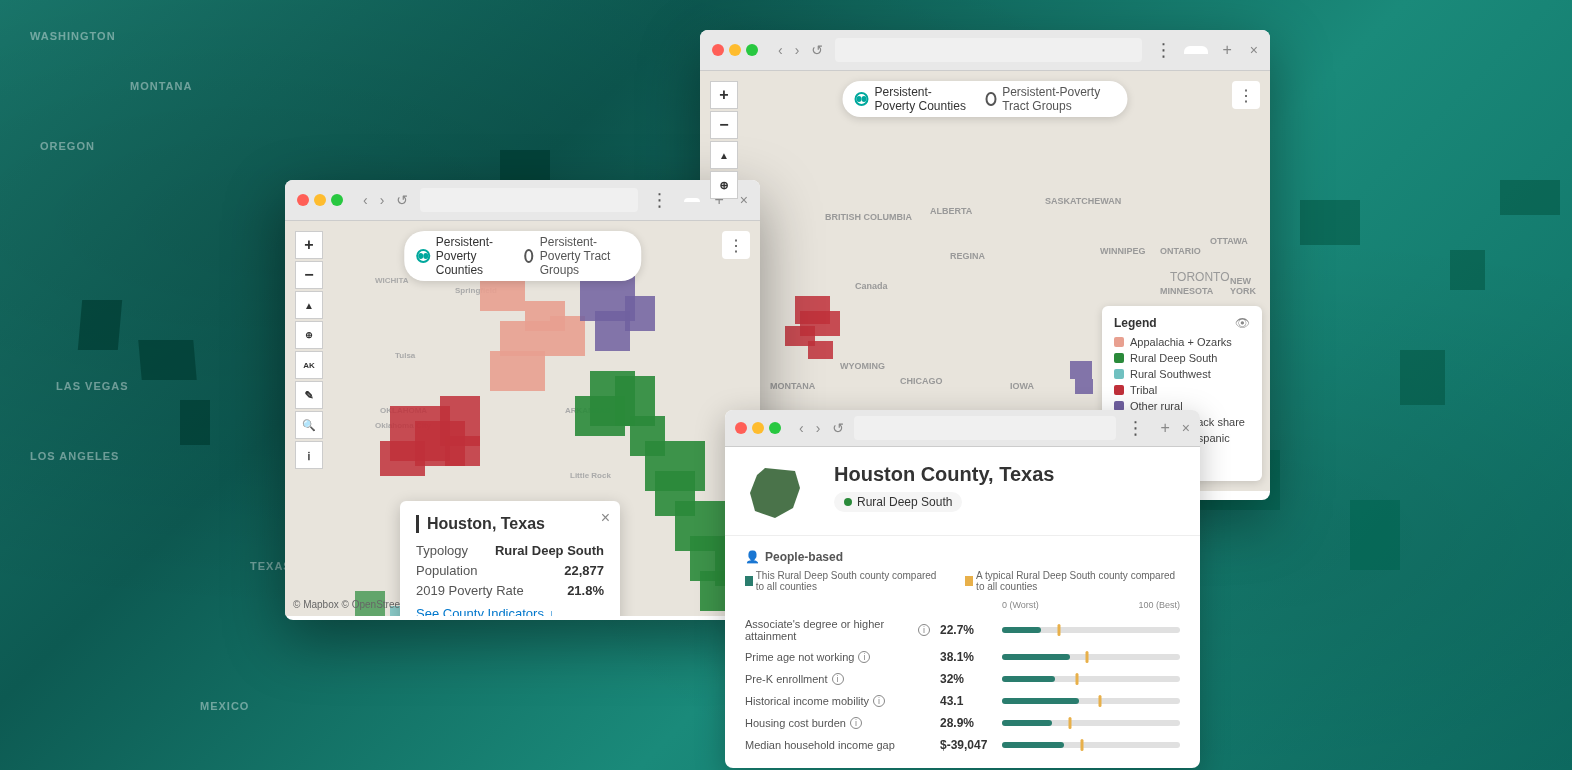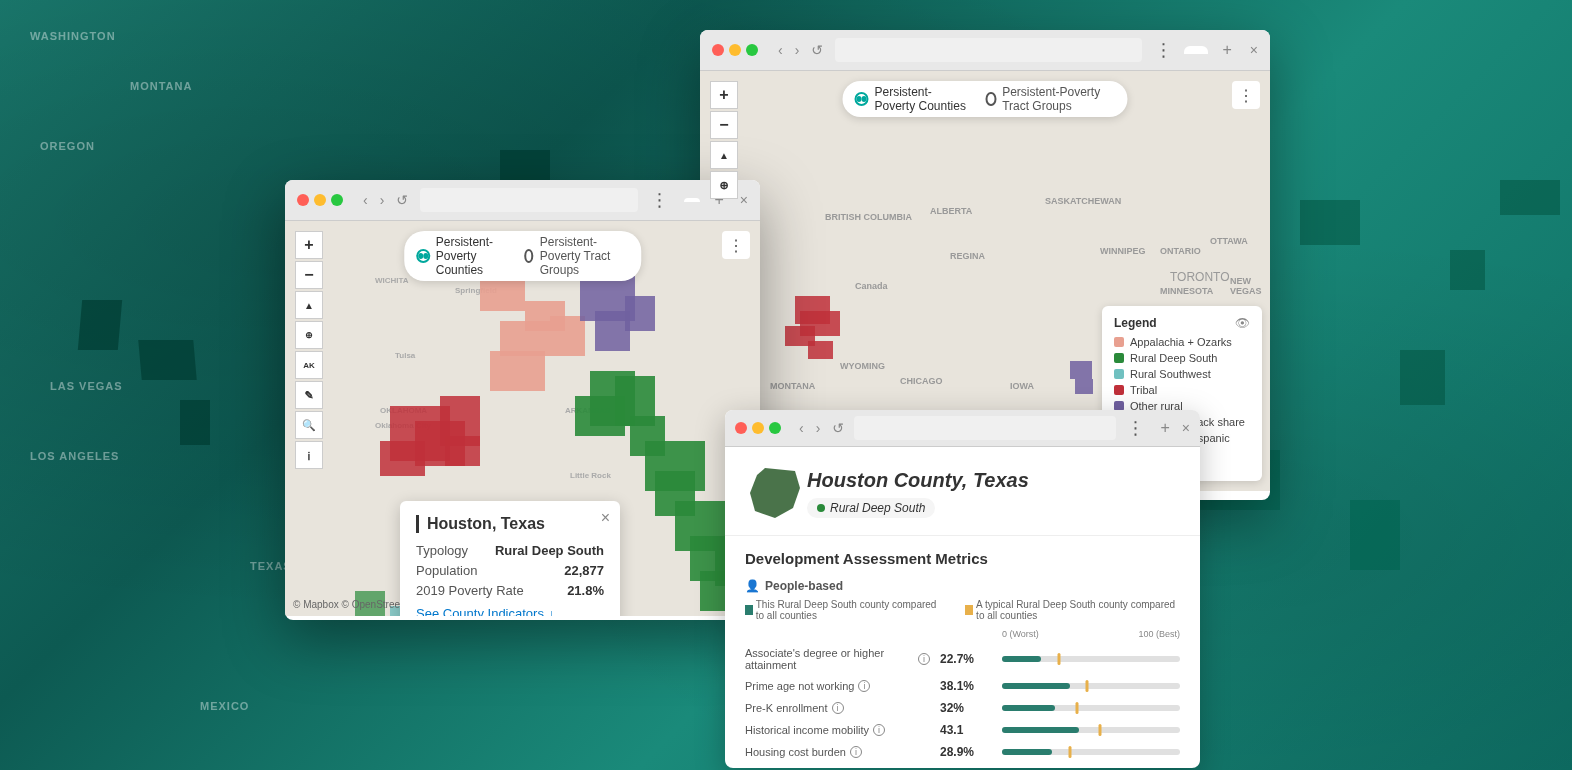--- a/index.html
+++ b/index.html
@@ -319,23 +319,22 @@
       overflow: hidden;
       z-index: 30;
     }
 
     .county-panel-header {
       padding: 16px 20px 12px;
       border-bottom: 1px solid #eee;
     }
     .county-header-row {
       display: flex;
-      align-items: center;
-      gap: 2px;
-      font-style: italic;
+      align-items: flex-start;
+      gap: 29px;
     }
     .county-icon {
       width: 60px;
       height: 60px;
       flex-shrink: 0;
     }
     .county-name {
       font-size: 20px;
       font-weight: 700;
       color: #333;
@@ -489,21 +488,21 @@
 
   </style>
 </head>
 <body>
 
 <div class="bg-map">
 
   <span class="bg-label" style="left:30px;top:30px">WASHINGTON</span>
   <span class="bg-label" style="left:130px;top:80px">MONTANA</span>
   <span class="bg-label" style="left:40px;top:140px">OREGON</span>
-  <span class="bg-label" style="left:50px;top:380px">LAS VEGAS</span>
+  <span class="bg-label" style="left:56px;top:380px">LAS VEGAS</span>
   <span class="bg-label" style="left:30px;top:450px">LOS ANGELES</span>
   <span class="bg-label" style="left:250px;top:560px">TEXAS</span>
   <span class="bg-label" style="left:200px;top:700px">MEXICO</span>
 
   <div style="position:absolute;left:80px;top:300px;width:40px;height:50px;background:rgba(0,60,50,0.7);transform:skew(-5deg)"></div>
   <div style="position:absolute;left:140px;top:340px;width:55px;height:40px;background:rgba(0,60,50,0.7);transform:skew(5deg)"></div>
   <div style="position:absolute;left:180px;top:400px;width:30px;height:45px;background:rgba(0,60,50,0.7)"></div>
   <div style="position:absolute;left:320px;top:450px;width:25px;height:30px;background:rgba(0,60,50,0.7)"></div>
   <div style="position:absolute;left:400px;top:200px;width:60px;height:45px;background:rgba(0,60,50,0.7);transform:skew(-3deg)"></div>
   <div style="position:absolute;left:500px;top:150px;width:50px;height:35px;background:rgba(0,60,50,0.7)"></div>
@@ -569,21 +568,21 @@
       <span style="position:absolute;left:230px;top:135px;font-size:9px;color:#999;font-weight:600">ALBERTA</span>
       <span style="position:absolute;left:345px;top:125px;font-size:9px;color:#999;font-weight:600">SASKATCHEWAN</span>
       <span style="position:absolute;left:155px;top:210px;font-size:9px;color:#999;font-weight:600">Canada</span>
       <span style="position:absolute;left:250px;top:180px;font-size:9px;color:#999;font-weight:600">REGINA</span>
       <span style="position:absolute;left:400px;top:175px;font-size:9px;color:#999;font-weight:600">WINNIPEG</span>
       <span style="position:absolute;left:460px;top:215px;font-size:9px;color:#999;font-weight:600">MINNESOTA</span>
       <span style="position:absolute;left:430px;top:255px;font-size:9px;color:#999;font-weight:600">MINNEAPOLIS</span>
       <span style="position:absolute;left:470px;top:199px;font-size:12px;color:#999;font-weight:400">TORONTO</span>
       <span style="position:absolute;left:460px;top:175px;font-size:9px;color:#999;font-weight:600">ONTARIO</span>
       <span style="position:absolute;left:510px;top:165px;font-size:9px;color:#999;font-weight:600">OTTAWA</span>
-      <span style="position:absolute;left:530px;top:205px;font-size:9px;color:#999;font-weight:600">NEW VEGAS</span>
+      <span style="position:absolute;left:530px;top:205px;font-size:9px;color:#999;font-weight:600">NEW YORK</span>
       <span style="position:absolute;left:520px;top:255px;font-size:9px;color:#999;font-weight:600">CHICAGO</span>
       <span style="position:absolute;left:140px;top:290px;font-size:9px;color:#999;font-weight:600">WYOMING</span>
       <span style="position:absolute;left:200px;top:305px;font-size:9px;color:#999;font-weight:600">CHICAGO</span>
       <span style="position:absolute;left:310px;top:310px;font-size:9px;color:#999;font-weight:600">IOWA</span>
       <span style="position:absolute;left:70px;top:310px;font-size:9px;color:#999;font-weight:600">MONTANA</span>
       <span style="position:absolute;left:85px;top:350px;font-size:9px;color:#999;font-weight:600">OKLAHOMA</span>
       <span style="position:absolute;left:230px;top:380px;font-size:9px;color:#999;font-weight:600">United States</span>
       <span style="position:absolute;left:155px;top:395px;font-size:9px;color:#999;font-weight:600">OKLAHOMA CITY</span>
       <span style="position:absolute;left:80px;top:415px;font-size:9px;color:#999;font-weight:600">CHIHUAHUA</span>
 
@@ -802,21 +801,20 @@
         <div class="county-name">Houston County, Texas</div>
         <div class="county-badge">
           <div class="badge-dot"></div>
           <span>Rural Deep South</span>
         </div>
       </div>
     </div>
   </div>
 
   <div class="county-panel-body">
-    <div class="metrics-title">Development Assessment Metrics</div>
 
     <div class="section-label">
       <span>👤</span>
       <span>People-based</span>
     </div>
 
     <div class="legend-bar">
       <div class="legend-bar-item">
         <div class="legend-color-sq" style="background:#2a7d6e;"></div>
         <span>This Rural Deep South county compared to all counties</span>

